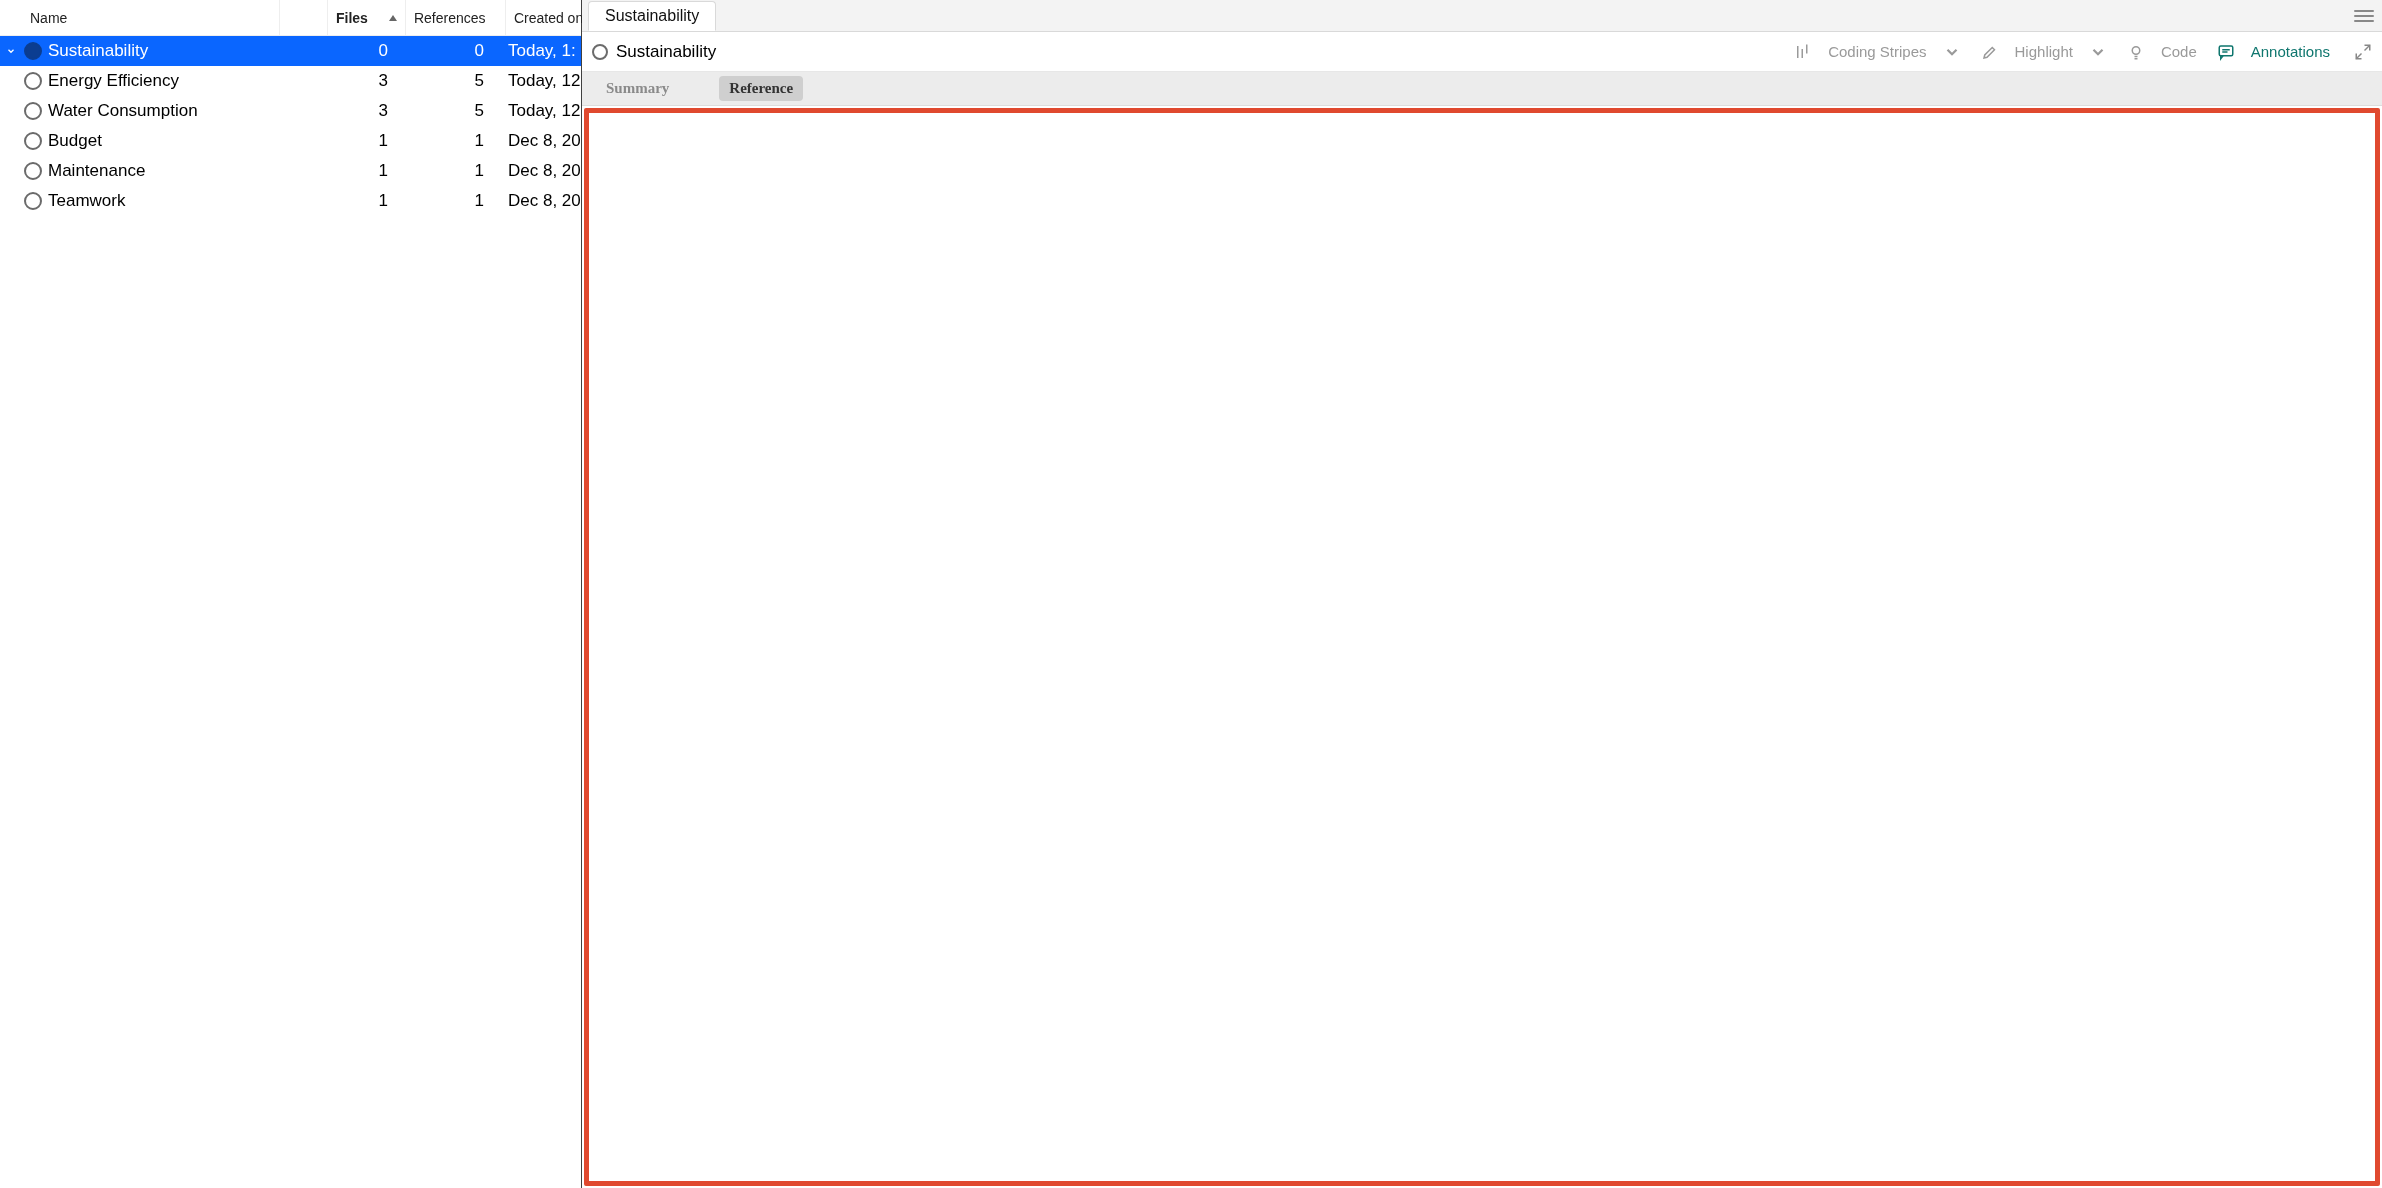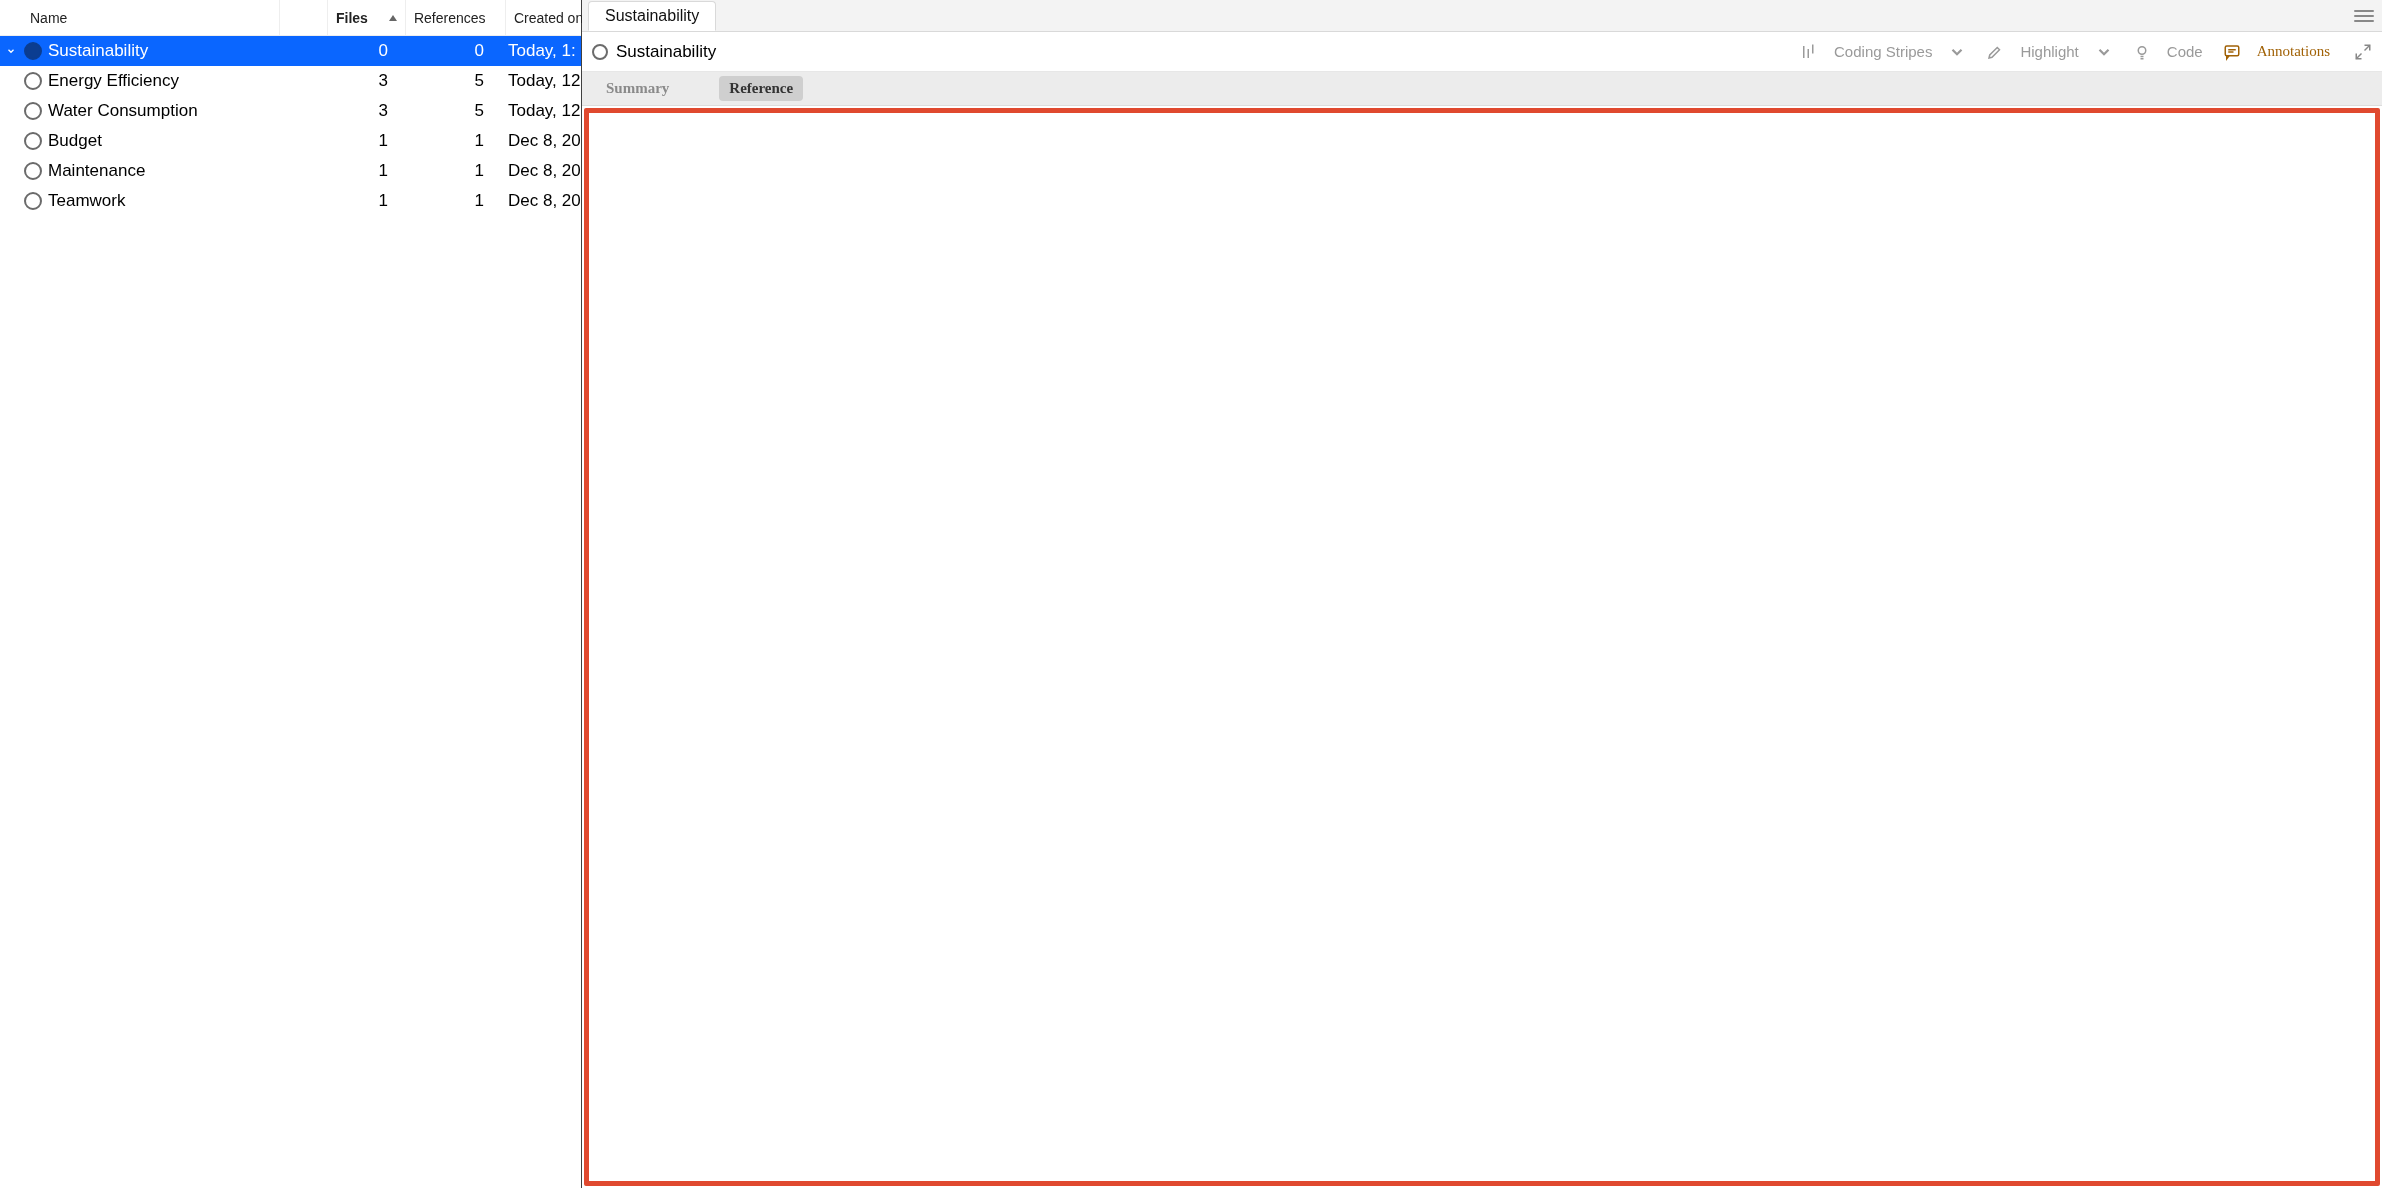--- a/index.html
+++ b/index.html
@@ -136,21 +136,21 @@
     font-size: 17px;
   }
   .titlebar .circle { width:16px; height:16px; flex:0 0 16px; border-width:2px;}
   .titlebar-spacer { flex: 1 1 auto; }
   .tool {
     display: flex; align-items: flex-start; gap: 16px;
     color: #9a9a9a;
     font-size: 15px;
     padding: 0 6px;
   }
-  .tool.active { color: #a16207; font-family: Liberation Serif, serif; }
+  .tool.active { color: #0f766e; }
   .tool svg { width: 18px; height: 18px; }
   .expand-icon { width:18px; height:18px; margin-left:10px; }
 
   .subtabs {
     height: 34px;
     display:flex; align-items:center; gap: 14px;
     padding: 0 14px;
     background: #ececec;
     border-bottom: 1px solid #ddd;
     font-size: 15px;

